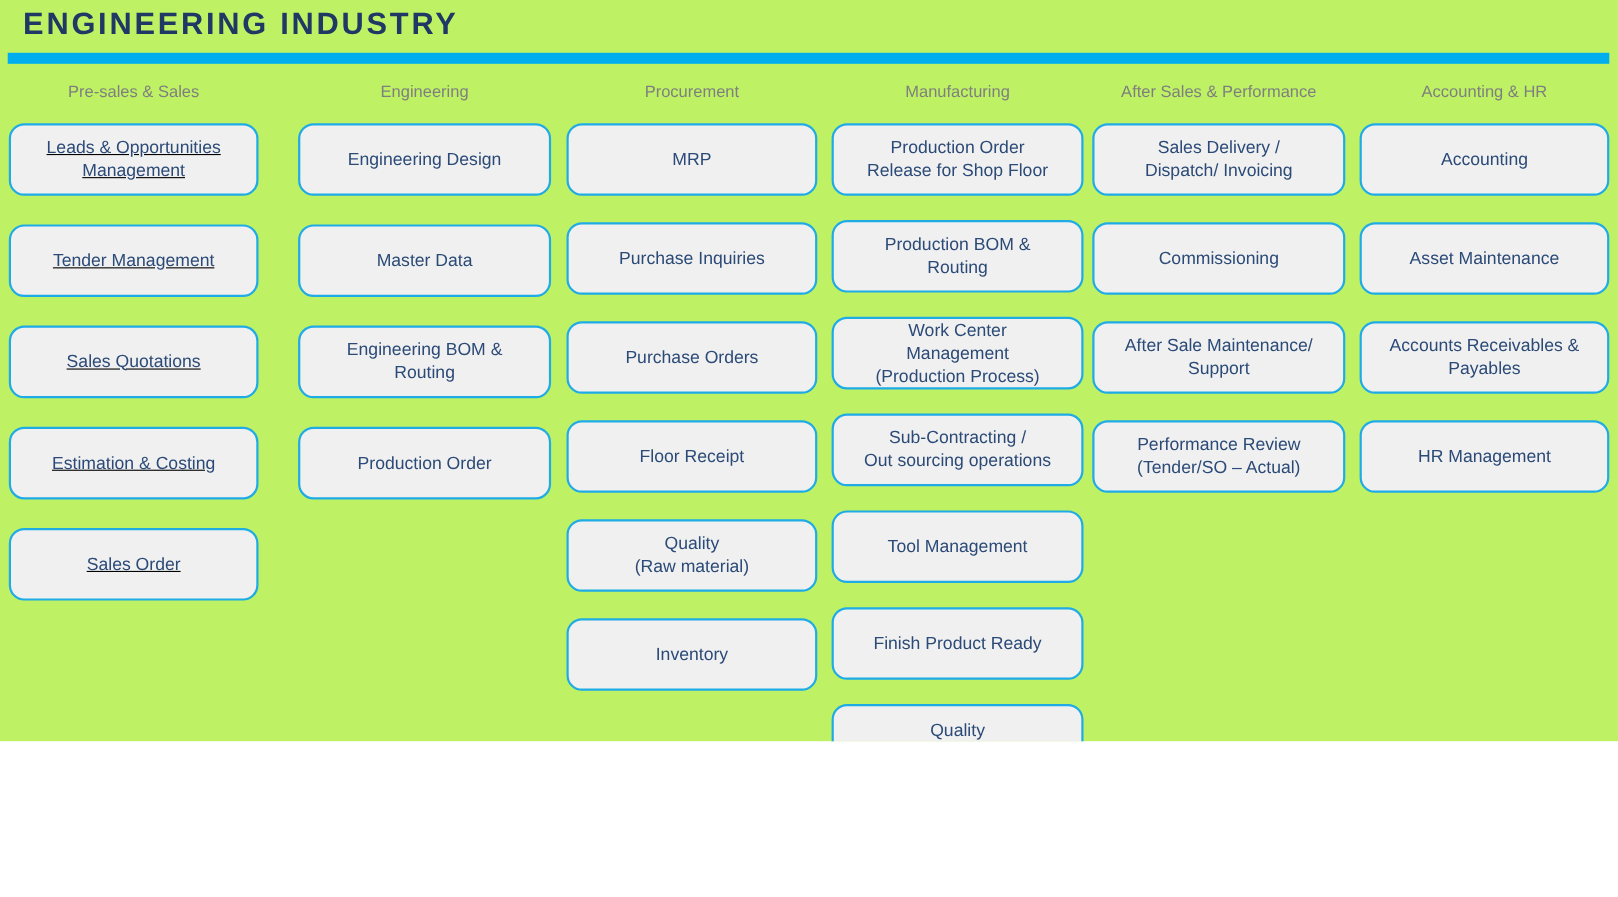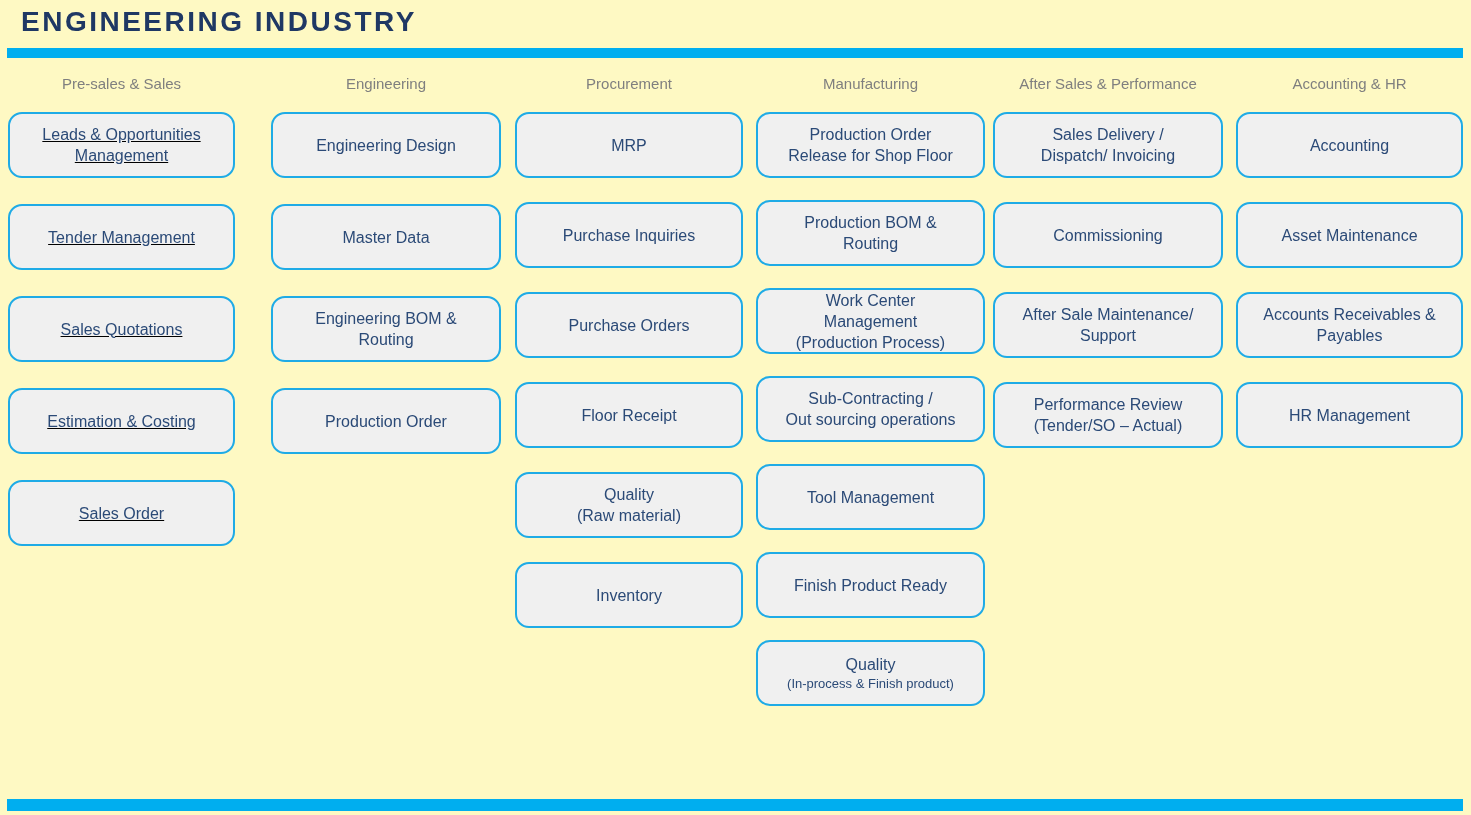--- a/index.html
+++ b/index.html
@@ -1,22 +1,22 @@
 <!DOCTYPE html>
 <html style="--accent: #00AEEF; --box-border: #1FABE6; --box-bg: #F0F0F0; --box-text: #2B4A77; --title-text: #1F3864; --header-text: #7F7F7F;"><head>
 <meta charset="utf-8">
 <style>
   html, body { margin: 0; padding: 0; background: #ffffff; }
   body { font-family: "Liberation Sans", sans-serif; }
 
   .canvas {
     position: relative;
     width: 1471px;
-    height: 815px;
-    background: #fef9c3;
+    height: 674px;
+    background: #bef264;
     overflow: hidden;
   }
 
   .page-title {
     position: absolute;
     left: 21px;
     top: 6px;
     margin: 0;
     font-size: 28px;
     line-height: 32px;

